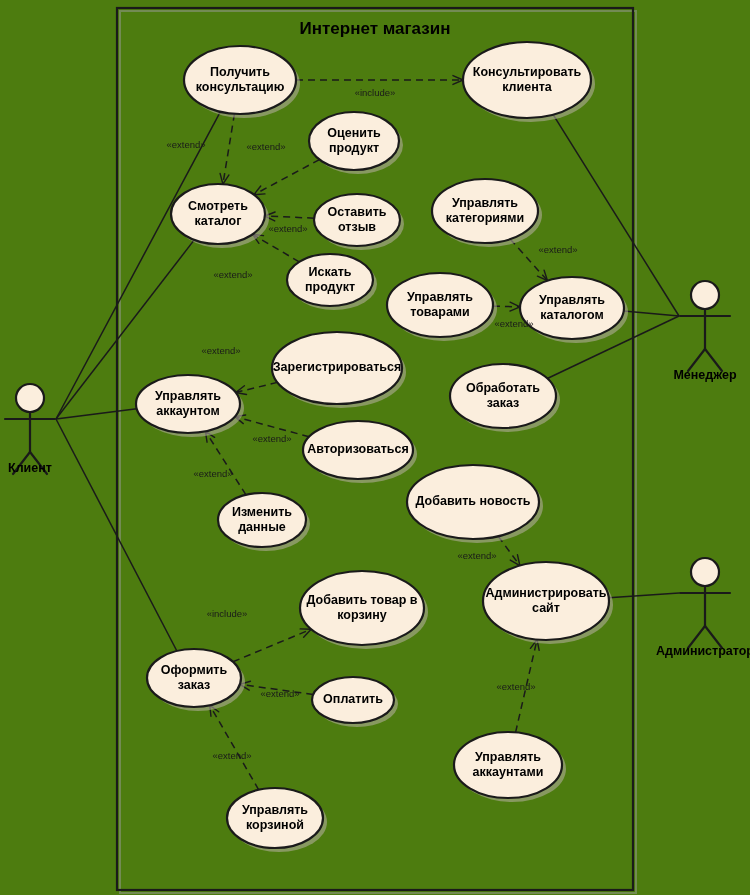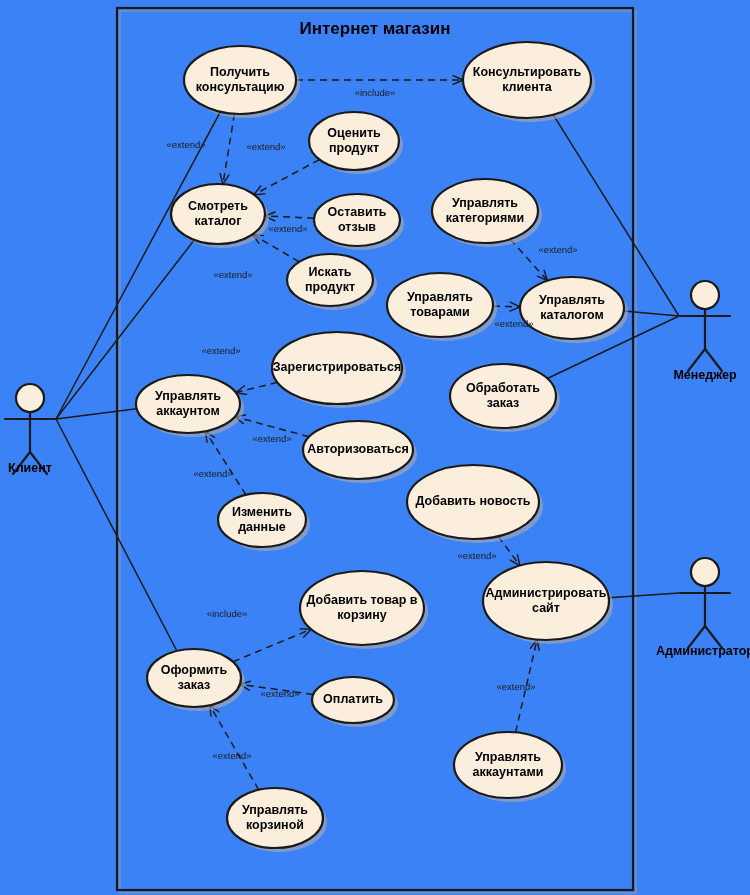--- a/index.html
+++ b/index.html
@@ -8,21 +8,21 @@
     padding: 0;
     background: #ffffff;
   }
   body {
     font-family: "Liberation Sans", "DejaVu Sans", sans-serif;
   }
   #canvas-wrap {
     position: relative;
     width: 750px;
     height: 895px;
-    background: #3b82f6;
+    background: #4d7c0f;
     overflow: hidden;
   }
   svg#diagram {
     position: absolute;
     left: 0;
     top: 0;
     width: 750px;
     height: 895px;
     display: block;
   }

